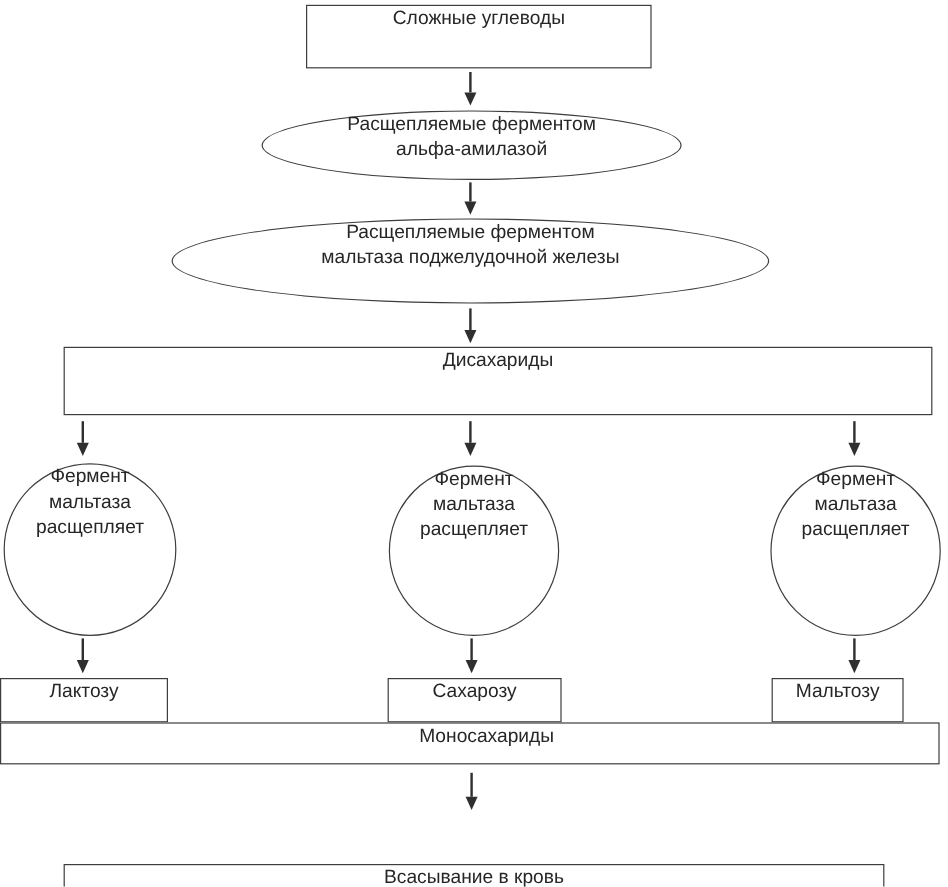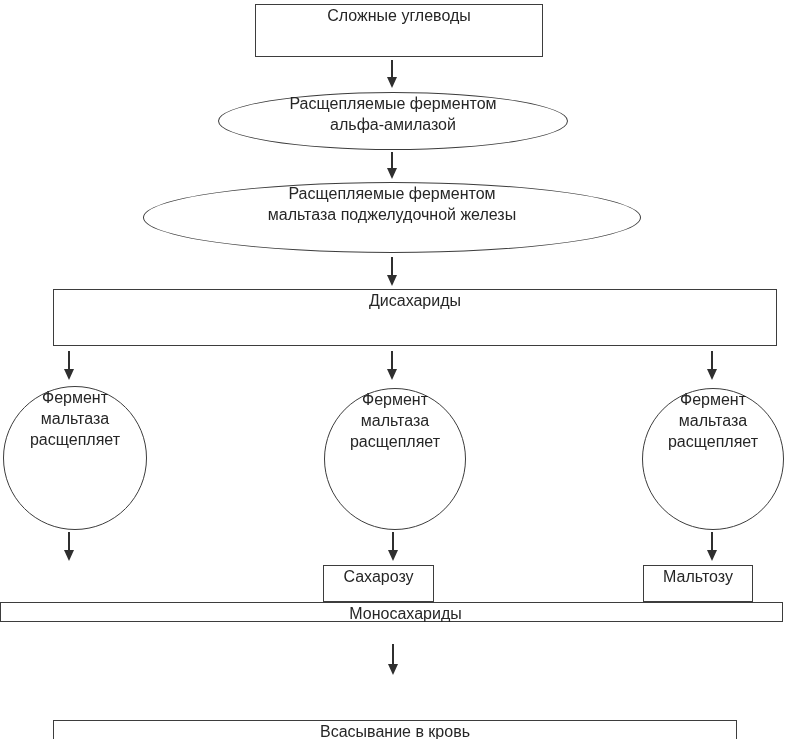--- a/index.html
+++ b/index.html
@@ -132,28 +132,31 @@
   </div>
   <div class="arrow" style="left:393px; top:532px; height:29px;">
     <div class="shaft"></div>
     <div class="head"></div>
   </div>
   <div class="arrow" style="left:712px; top:532px; height:29px;">
     <div class="shaft"></div>
     <div class="head"></div>
   </div>
 
-  <div class="node rect" style="left:323px; top:565px; width:111px; height:37px;">
+  <div class="node rect" style="left:0px; top:565px; width:140px; height:37px;">
+    <div class="line">Лактозу</div>
+  </div>
+  <div class="node rect" style="left:323px; top:565px; width:145px; height:37px;">
     <div class="line">Сахарозу</div>
   </div>
   <div class="node rect" style="left:643px; top:565px; width:110px; height:37px;">
     <div class="line">Мальтозу</div>
   </div>
 
-  <div class="node rect" style="left:0px; top:602px; width:783px; height:20px;padding-left:28px;">
+  <div class="node rect" style="left:0px; top:602px; width:783px; height:35px;padding-left:28px;">
     <div class="line">Моносахариды</div>
   </div>
 
   <div class="arrow" style="left:393px; top:644px; height:31px;">
     <div class="shaft"></div>
     <div class="head"></div>
   </div>
 
   <div class="node rect" style="left:53px; top:720px; width:684px; height:53px;">
     <div class="line">Всасывание в кровь</div>

